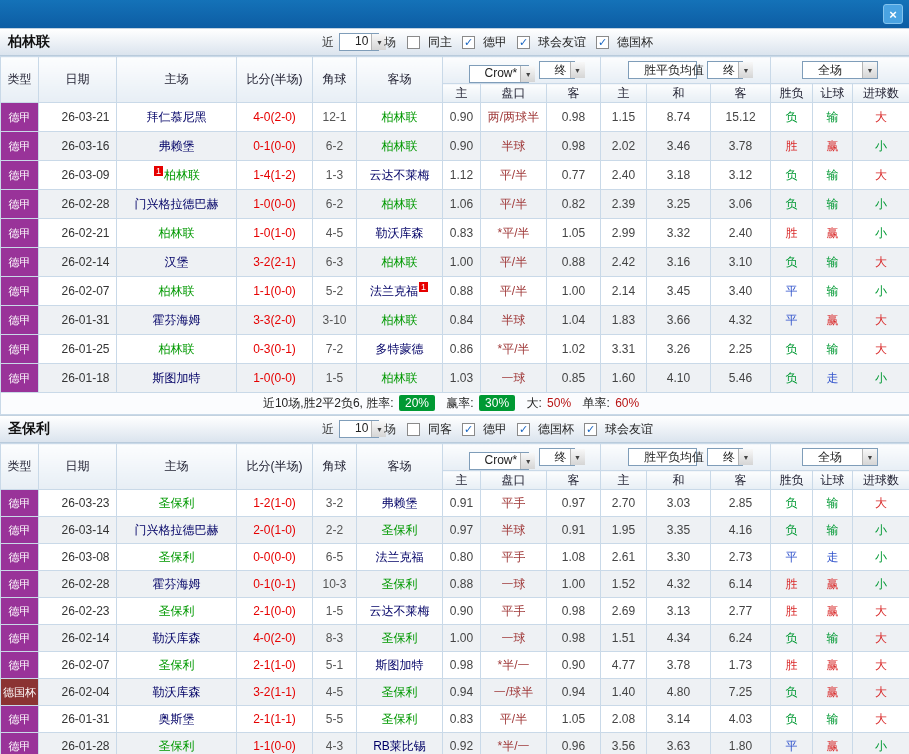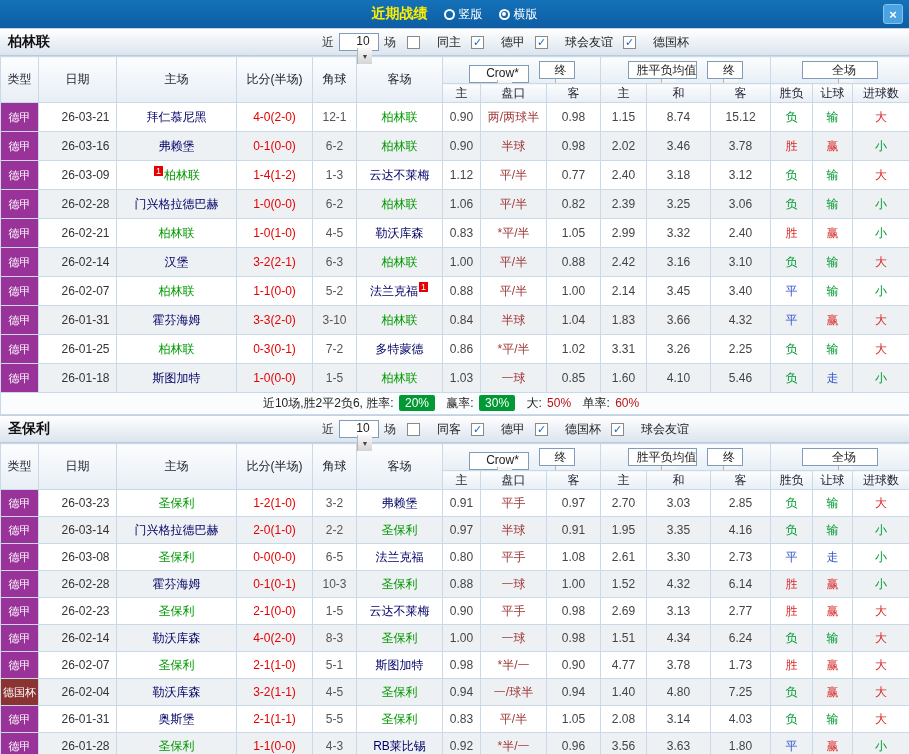--- a/index.html
+++ b/index.html
@@ -20,29 +20,29 @@
     font-size:13px; font-weight:bold; line-height:17px; text-align:center; cursor:pointer; }
 
   
   .section-header { height:28px; background:linear-gradient(#ffffff,#dbe4ee);
     border-top:1px solid #c3d2e0; border-bottom:1px solid #b9cbdc;
     display:flex; align-items:center; padding:0 8px; font-size:12px; }
   .team-name { font-size:14px; font-weight:bold; color:#111; }
   .filters { display:flex; align-items:center; gap:5px; margin-left:272px; }
   .flabel { color:#333; }
   .cbs { display:inline-flex; align-items:center; gap:10px; margin-left:6px; }
-  .cb { display:inline-flex; align-items:center; gap:17px; cursor:pointer; }
+  .cb { display:inline-flex; align-items:center; gap:8px; cursor:pointer; }
   .cb .box { width:13px; height:13px; border:1px solid #8a8a8a; background:#fff;
     font-size:11px; line-height:11px; color:#1a66c2; text-align:center; font-weight:bold; }
   .cb-label { color:#222; }
 
   
-  .select { display:inline-flex; align-items:center; justify-content:space-between;
-    border:1px solid #7f9db9; background:#fff; height:18px; padding-left:8px;
-    font-size:12px; color:#222; cursor:pointer; white-space:nowrap;flex-direction:column; }
+  .select { display:inline-flex; align-items:flex-start; justify-content:space-between;
+    border:1px solid #7f9db9; background:#fff; height:18px; padding-left:15px;
+    font-size:12px; color:#222; cursor:pointer; white-space:nowrap; }
   .select .arrow { width:15px; height:16px; margin-left:3px; flex:0 0 auto;
     background:linear-gradient(#f8f8f8,#d5d5d5); border-left:1px solid #b5b5b5;
     font-size:7px; color:#444; display:flex; align-items:center; justify-content:center; }
   .w-games { width:40px; } .w-book { width:60px;margin-top:8px; } .w-fin { width:36px; }
   .w-avg { width:69px; } .w-scope { width:76px; }
 
   
   table.grid { table-layout:fixed; width:909px; border-collapse:collapse; font-size:12px; background:#fff; }
   .grid th, .grid td { border:1px solid #c9d9e8; text-align:center; overflow:hidden; white-space:nowrap; }
   .grid thead th { background:linear-gradient(#fcfdfe,#e7eef5); color:#223; font-weight:normal; }
@@ -72,31 +72,20 @@
   .badge { display:inline-block; background:var(--badge_green,#009933); color:#fff;
     padding:1px 6px; margin:0 8px 0 2px; border-radius:2px; }
   .pct { color:#b81414; margin:2px 8px 0 2px; }
 </style>
 </head>
 <body>
 
 <div class="app">
 
   <header class="titlebar">
-    <div class="titlebar-center">
-      <span class="title">近期战绩</span>
-      <label class="radio">
-        <span class="radio-dot"></span>
-        <span>竖版</span>
-      </label>
-      <label class="radio">
-        <span class="radio-dot on"></span>
-        <span>横版</span>
-      </label>
-    </div>
     <button class="close-btn">×</button>
   </header>
 
   <section class="team-block">
     <div class="section-header">
       <span class="team-name">柏林联</span>
       <div class="filters">
         <span class="flabel">近</span>
         <span class="select w-games">
           <span>10</span>

